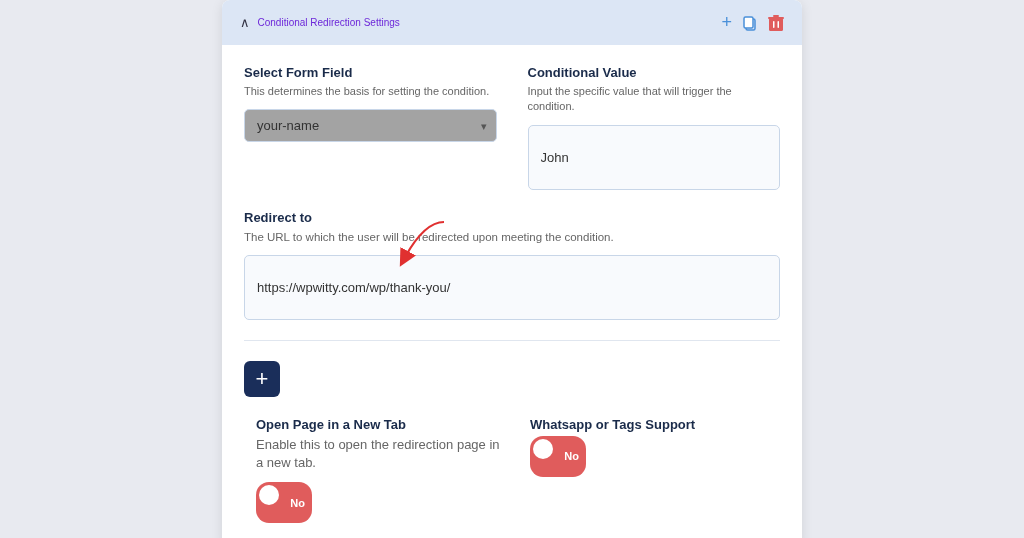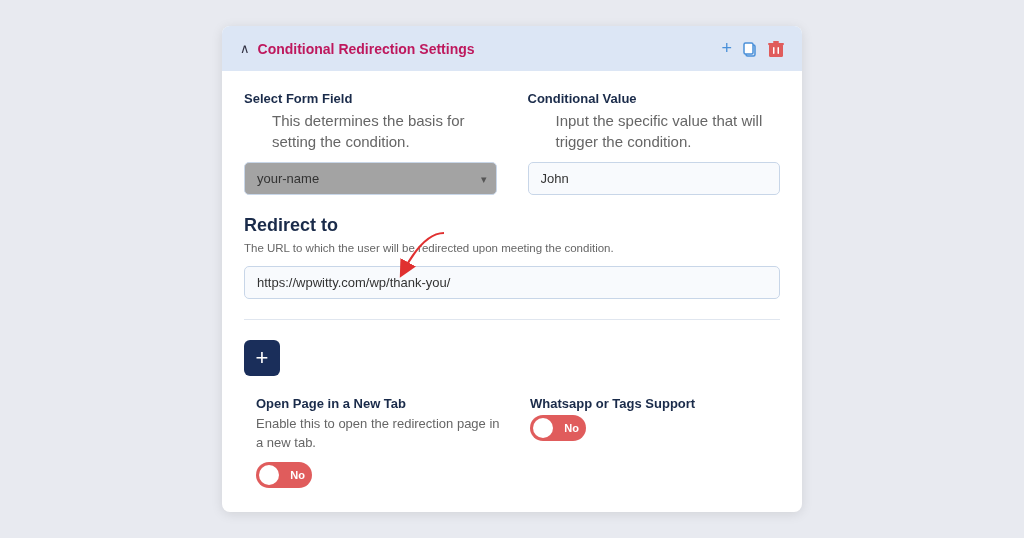--- a/index.html
+++ b/index.html
@@ -32,23 +32,23 @@
     .card-header-left {
       display: flex;
       align-items: center;
       gap: 8px;
     }
     .chevron-icon {
       color: #334;
       font-size: 13px;
     }
     .card-header-title {
-      font-size: 14px;
-      font-weight: 700;
-      color: #be185d;
+      font-size: 10px;
+      font-weight: 400;
+      color: #6d28d9;
     }
     .card-header-actions {
       display: flex;
       align-items: center;
       gap: 10px;
     }
     .header-btn {
       background: none;
       border: none;
       cursor: pointer;
@@ -74,25 +74,24 @@
     }
 
     .field-group label.field-label {
       display: block;
       font-size: 13px;
       font-weight: 700;
       color: #1a2b4a;
       margin-bottom: 4px;
     }
     .field-group .field-desc {
-      font-size: 15px;
+      font-size: 11px;
       color: #666;
       margin-bottom: 10px;
       line-height: 1.4;
-      margin-left: 28px;
     }
 
     
     .select-wrapper {
       position: relative;
     }
     .select-wrapper select {
       width: 100%;
       padding: 8px 32px 8px 12px;
       border: 1.5px solid #c8d6e8;
@@ -109,34 +108,34 @@
       top: 50%;
       transform: translateY(-50%);
       pointer-events: none;
       color: #555;
       font-size: 11px;
     }
 
     
     .text-input {
       width: 100%;
-      padding: 8px 12px;
+      padding: 24px 12px;
       border: 1.5px solid #c8d6e8;
       border-radius: 5px;
       font-size: 13px;
       color: #333;
       background: #f8fafd;
     }
 
     
     .redirect-section {
       margin-bottom: 8px;
     }
     .redirect-section .field-label {
-      font-size: 18px;
+      font-size: 13px;
       font-weight: 700;
       color: #1a2b4a;
       margin-bottom: 4px;
     }
     .redirect-section .field-desc {
       font-size: 11.5px;
       color: #666;
       margin-bottom: 10px;
       line-height: 1.4;
     }
@@ -196,21 +195,21 @@
       line-height: 1.4;
     }
     .toggle {
       position: relative;
       width: 56px;
       height: 26px;
       cursor: pointer;
     }
     .toggle-track {
       width: 56px;
-      height: 26px;
+      height: 41px;
       background: #e05c5c;
       border-radius: 13px;
       position: relative;
       display: flex;
       align-items: center;
     }
     .toggle-thumb {
       position: absolute;
       left: 3px;
       width: 20px;

